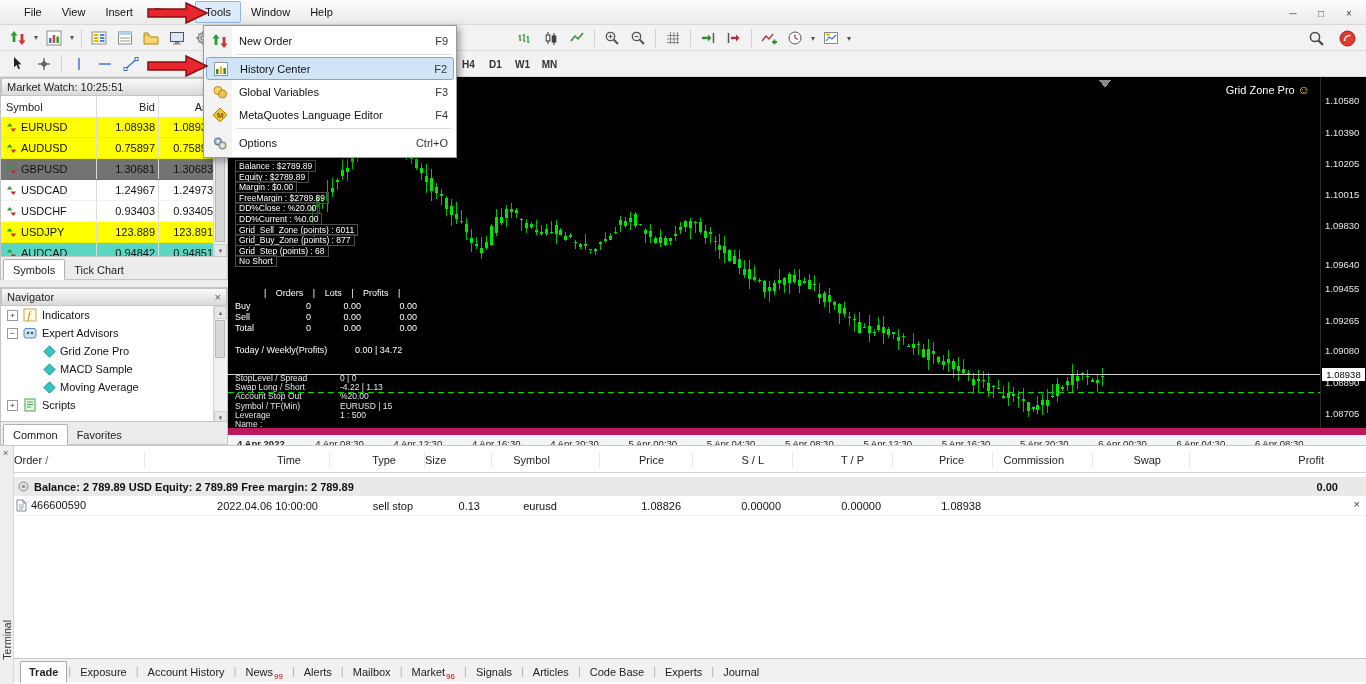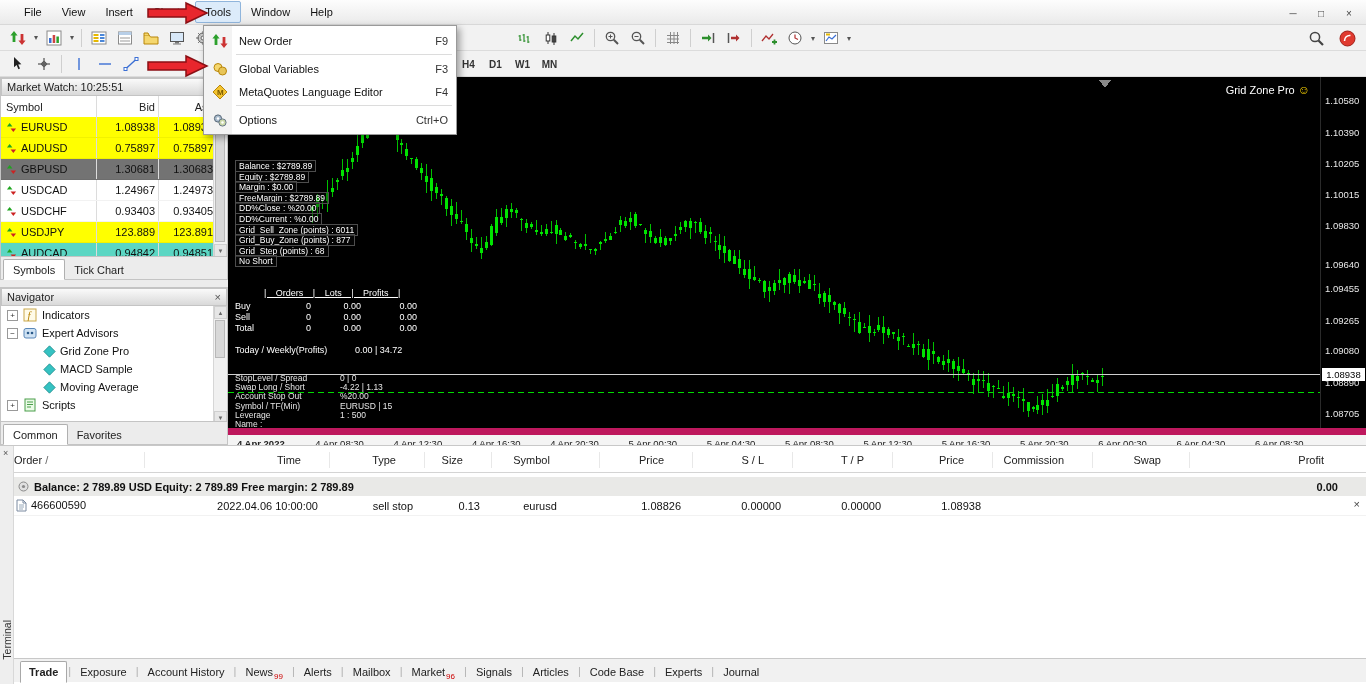--- a/index.html
+++ b/index.html
@@ -68,21 +68,21 @@
   .expander{width:9px;height:9px;border:1px solid #999;background:#fff;display:inline-flex;
     align-items:center;justify-content:center;font-size:8px;line-height:7px;color:#333;}
   .nav-ic{display:inline-flex;}
   #nav-scroll{position:absolute;right:0;top:18px;width:13px;height:118px;background:#f0f0f0;border-left:1px solid #d6d6d6;}
 
   
   #chart{position:absolute;left:228px;top:77px;width:1092px;height:351px;background:#000;overflow:hidden;}
   #candles{position:absolute;left:0;top:0;}
   .info-line{position:absolute;left:7px;height:10px;line-height:10px;padding:0 3px;
     border:1px solid #4d4d4d;background:rgba(10,10,10,0.4);color:#fff;font-size:8.5px;white-space:pre;}
-  #orders-header{position:absolute;left:36px;top:211px;color:#fff;font-size:9px;word-spacing:7px;white-space:pre;text-decoration:underline;}
+  #orders-header{position:absolute;left:36px;top:211px;color:#fff;font-size:9px;word-spacing:7px;white-space:pre;}
   .ot-row{position:absolute;left:7px;display:flex;color:#fff;font-size:9px;}
   .ot-c0{width:34px;} .ot-c1{width:42px;text-align:right;} .ot-c2{width:50px;text-align:right;} .ot-c3{width:56px;text-align:right;}
   #weekly-line{position:absolute;left:7px;top:268px;color:#fff;font-size:9px;display:flex;}
   #weekly-line .wl-label{width:120px;}
   .stat-line{position:absolute;left:7px;color:#e6e6e6;font-size:8.5px;display:flex;}
   .stat-l{width:105px;}
   #watermark{position:absolute;right:10px;top:6px;color:#fff;font-size:11px;display:flex;align-items:center;gap:3px;}
   #watermark .smiley{color:#ffd700;font-size:12px;}
 
   #price-scale{position:absolute;left:1320px;top:77px;width:46px;height:351px;background:#000;border-left:1px solid #2a2a2a;box-sizing:border-box;}
@@ -957,21 +957,21 @@
 
   <div id="terminal">
     <div id="term-side">
       <span id="term-close">×</span>
       <span class="vlabel">Terminal</span>
     </div>
     <div id="term-header">
         <span class="th" style="width: 131px; text-align: left;">Order<span class="sortm">  /</span></span>
         <span class="th" style="width: 185px; text-align: right;">Time</span>
         <span class="th" style="width: 95px; text-align: right;">Type</span>
-        <span class="th" style="width: 67px; text-align: right;">Size</span>
+        <span class="th" style="width: 67px; ">Size</span>
         <span class="th" style="width: 108px; text-align: center;">Symbol</span>
         <span class="th" style="width: 93px; text-align: right;">Price</span>
         <span class="th" style="width: 100px; text-align: right;">S / L</span>
         <span class="th" style="width: 100px; text-align: right;">T / P</span>
         <span class="th" style="width: 100px; text-align: right;">Price</span>
         <span class="th" style="width: 100px; text-align: right;">Commission</span>
         <span class="th" style="width: 97px; text-align: right;">Swap</span>
         <span class="th" style="width: 162px; text-align: right;">Profit</span>
       </div>
     <div id="balance-row">
@@ -1065,20 +1065,32 @@
         <span class="tm-ic">
           <svg width="16" height="16" viewBox="0 0 16 16">
             <polygon points="4,1 7.6,5.5 5.4,5.5 5.4,12 2.6,12 2.6,5.5 0.4,5.5" fill="#2ca02c"></polygon>
             <polygon points="12,15 8.4,10.5 10.6,10.5 10.6,4 13.4,4 13.4,10.5 15.6,10.5" fill="#cc3333"></polygon>
           </svg>
         </span>
         <span class="tm-label">New Order</span>
         <span class="tm-short">F9</span>
       </div>
       <div class="tm-sep"></div>
+      <div class="tm-item sel">
+        <span class="tm-ic">
+          <svg width="16" height="16">
+            <rect x="1.5" y="1.5" width="13" height="13" fill="#fff" stroke="#999"></rect>
+            <rect x="3" y="8" width="2.5" height="5" fill="#2d8f2d"></rect>
+            <rect x="6.7" y="5.5" width="2.5" height="7.5" fill="#e6b800"></rect>
+            <rect x="10.4" y="7" width="2.5" height="6" fill="#2d8f2d"></rect>
+          </svg>
+        </span>
+        <span class="tm-label">History Center</span>
+        <span class="tm-short">F2</span>
+      </div>
       <div class="tm-item">
         <span class="tm-ic">
           <svg width="16" height="16">
             <circle cx="6" cy="6.5" r="4" fill="#f5d76e" stroke="#b8860b"></circle>
             <circle cx="10.5" cy="10" r="4" fill="#e8c558" stroke="#b8860b"></circle>
           </svg>
         </span>
         <span class="tm-label">Global Variables</span>
         <span class="tm-short">F3</span>
       </div>

